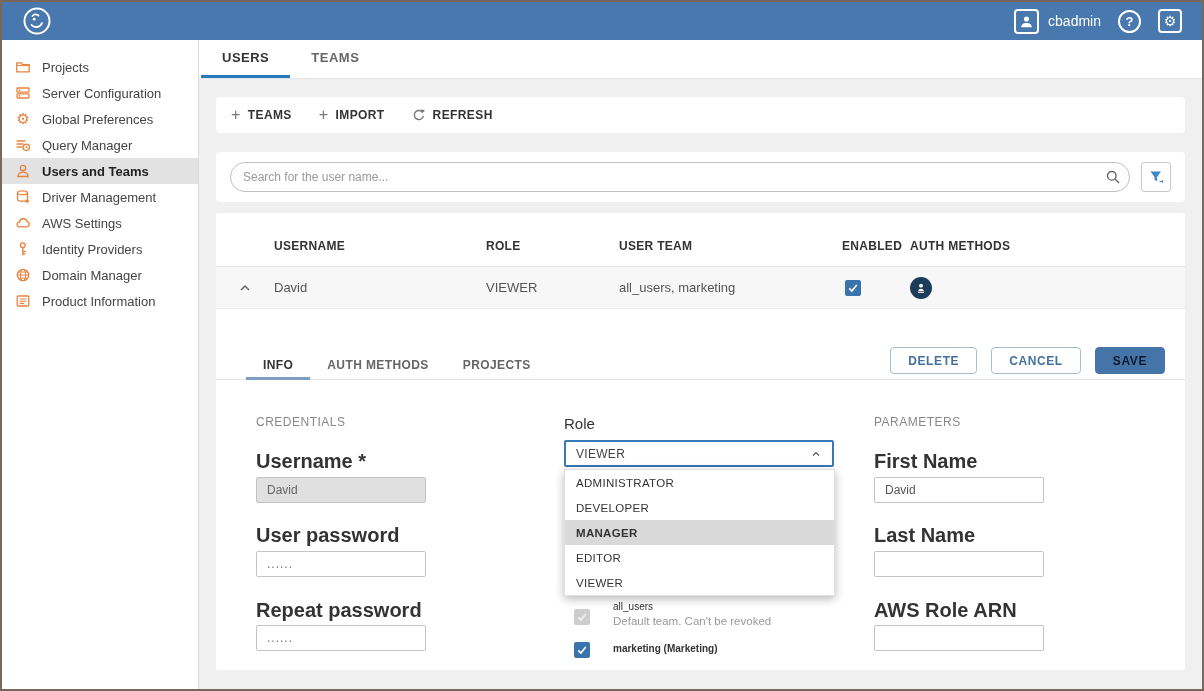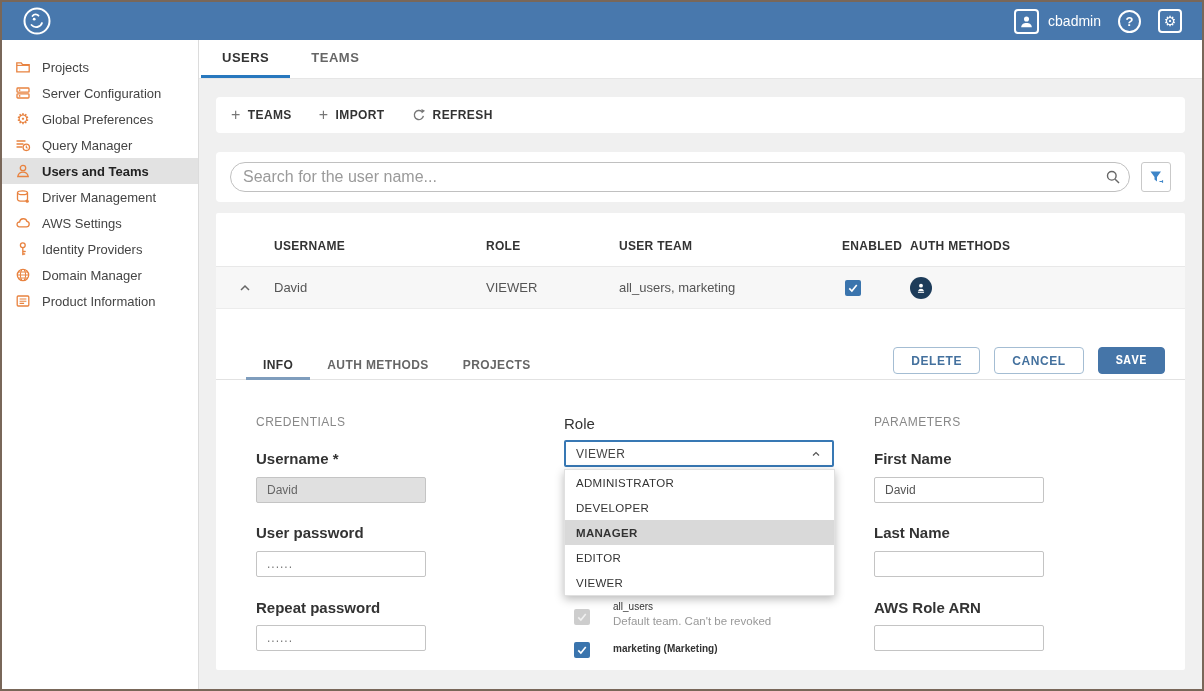--- a/index.html
+++ b/index.html
@@ -31,49 +31,49 @@
   .tab.active { color:#333; border-bottom-color:#2878be; }
 
   
   .toolbar { margin:18px 17px 0; background:#fff; border-radius:4px; height:36px; display:flex; align-items:center; padding-left:15px; gap:27px; flex:0 0 36px; }
   .tbtn { display:flex; align-items:center; gap:7px; font-size:12px; font-weight:bold; letter-spacing:.4px; color:#333; cursor:pointer; }
   .plus-glyph { color:#777; font-size:16px; font-weight:normal; line-height:1; }
 
   
   .search-row { margin:19px 17px 0; background:#fff; border-radius:4px; height:50px; display:flex; align-items:center; padding:0 14px; flex:0 0 50px; }
   .search-box { flex:1; position:relative; }
-  input.search { width:100%; height:30px; border:1px solid #c0c0c0; border-radius:15px; padding:0 36px 0 12px; font-size:16px; color:#14532d; background:#fff; }
+  input.search { width:100%; height:30px; border:1px solid #c0c0c0; border-radius:15px; padding:0 36px 0 12px; font-size:12px; color:#14532d; background:#fff; }
   input.search::placeholder { color:#9a9a9a; }
   .search-icon { position:absolute; right:9px; top:7px; }
   .filter-btn { width:30px; height:30px; border:1px solid #c9c9c9; border-radius:3px; margin-left:11px; background:#fff; display:flex; align-items:center; justify-content:center; cursor:pointer; }
 
   
   .table-panel { margin:11px 17px 0; background:#fff; border-radius:2px; height:457px; display:flex; flex-direction:column; flex:0 0 457px; }
   .tgrid { display:grid; grid-template-columns:58px 212px 133px 223px 68px 1fr; align-items:center; }
   .thead { height:54px; padding-top:12px; border-bottom:1px solid #e8e8e8; font-size:12px; font-weight:bold; color:#333; letter-spacing:.3px; }
   .trow { height:42px; background:#f7f7f7; border-bottom:1px solid #ececec; font-size:13px; color:#555; }
   .expander { justify-self:center; cursor:pointer; display:flex; }
   .cb { width:16px; height:16px; border-radius:2px; display:flex; align-items:center; justify-content:center; }
   .cb.blue { background:#3a74ad; cursor:pointer; }
   .cb.gray { background:#cdcdcd; }
   .badge { width:22px; height:22px; border-radius:50%; background:#1d3c5a; display:flex; align-items:center; justify-content:center; }
 
   
   .detail { position:relative; flex:1; }
   .actions { position:absolute; top:31px; right:20px; display:flex; gap:14px;margin-top:7px; }
   .btn { height:27px; padding:0 17px; border-radius:4px; font-size:12px; font-weight:bold; letter-spacing:.6px; display:flex; align-items:center; cursor:pointer; }
   .btn.outline { border:1px solid #a4bdd3; color:#44719e; background:#fff; }
-  .btn.primary { background:#4575a8; border:1px solid #4575a8; color:#ffffff;font-family:Liberation Mono, monospace; }
+  .btn.primary { background:#4575a8; border:1px solid #4575a8; color:#0f172a; }
   .inner-tabs { position:absolute; top:43px; left:0; right:0; height:28px; border-bottom:1px solid #e2e2e2; display:flex; padding-left:30px; }
   .itab { padding:0 17px; font-size:12px; font-weight:bold; letter-spacing:.4px; color:#666; display:flex; align-items:center; border-bottom:3px solid transparent; margin-bottom:-1px; cursor:pointer; }
   .itab.active { color:#333; border-bottom-color:#7f9dbd; }
 
   .abs { position:absolute; }
   .section-label { font-size:12px; color:#888; letter-spacing:.5px; }
-  .field-label { font-size:15px; font-weight:bold; color:#333; }
+  .field-label { font-size:20px; font-weight:bold; color:#333; }
   .role-label { font-size:15px; color:#333; }
   .tinput { height:26px; width:170px; border:1px solid #c4c4c4; border-radius:2px; padding:0 10px; font-size:12px; color:#555; background:#fff; }
   .tinput:disabled { background:#e0e0e0; color:#666; }
   .pwd { letter-spacing:1px; color:#777; }
 
   .select-box { width:270px; height:27px; border:2px solid #3878b4; border-radius:2px; background:#fff; display:flex; align-items:center; justify-content:space-between; padding:0 10px; font-size:12px; color:#444; letter-spacing:.3px; cursor:pointer; }
   .dropdown { width:271px; background:#fff; border:1px solid #e0e0e0; box-shadow:0 3px 9px rgba(0,0,0,.28); z-index:5; }
   .opt { height:25px; display:flex; align-items:center; padding-left:11px; font-size:11.5px; color:#333; letter-spacing:.3px; cursor:pointer; }
   .opt.highlight { background:#d9d9d9;font-weight:bold; }
 

